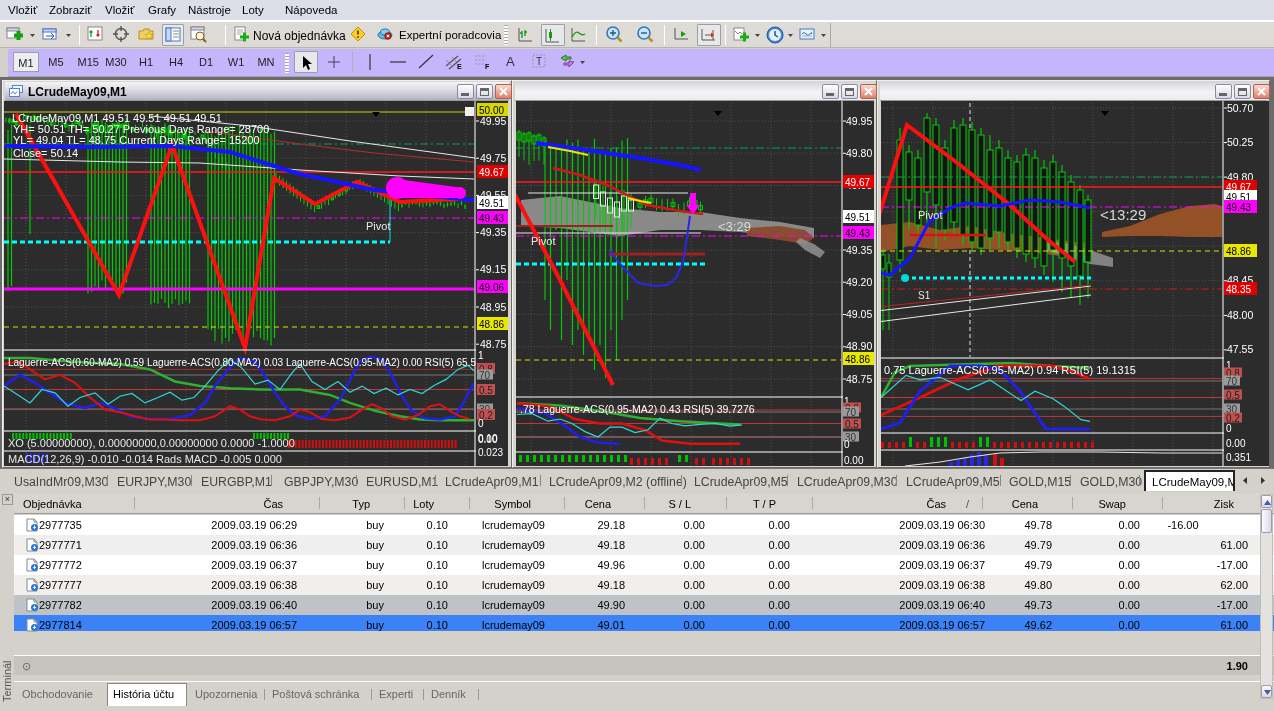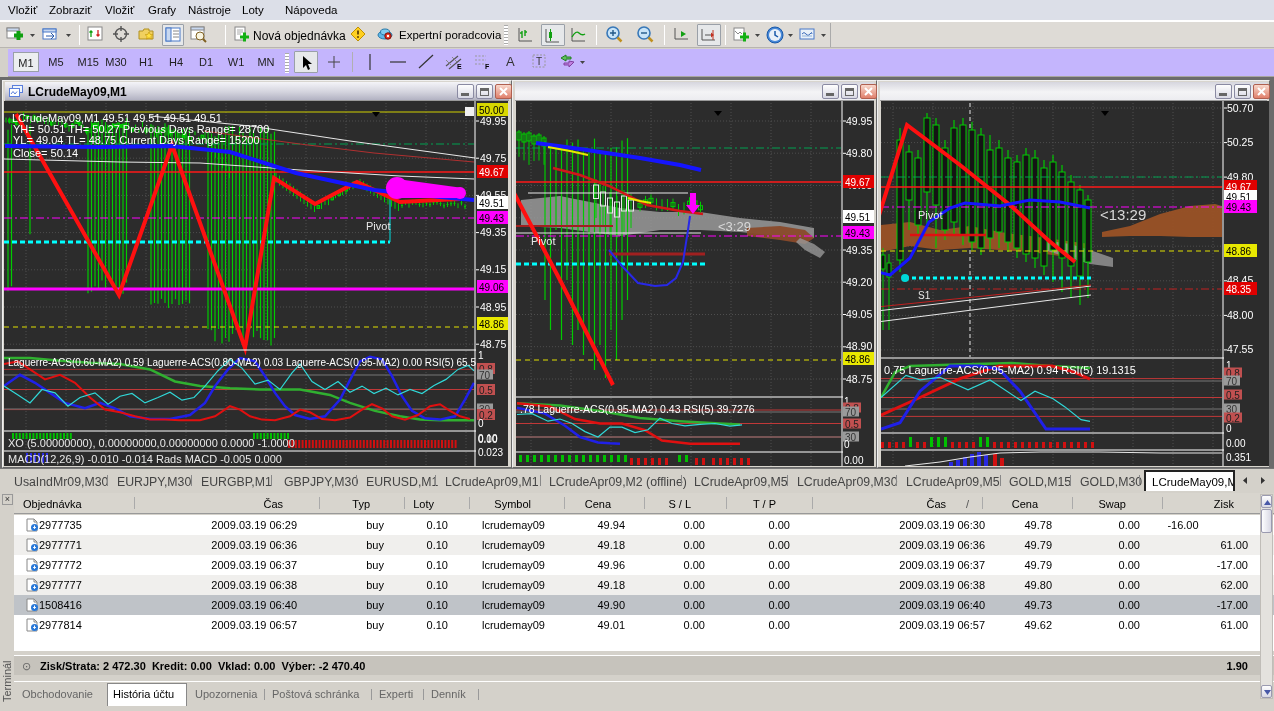--- a/index.html
+++ b/index.html
@@ -1206,21 +1206,21 @@
         <path d="M1 1 h7 l3 3 v9 h-10 z" fill="#fff" stroke="#888"></path>
         <path d="M8 1 v3 h3" fill="none" stroke="#888"></path>
         <circle cx="8.5" cy="9.5" r="3.5" fill="#2878d8"></circle>
         <path d="M8.5 7.5 v3 m-1.4 -1.4 l1.4 1.5 1.4 -1.5" stroke="#fff" fill="none" stroke-width="1"></path>
       </svg>
 <span style="position:absolute;left:25px;top:4px;color:#000">2977735</span>
 <span style="position:absolute;left:153px;top:4px;width:130px;text-align:right;color:#000">2009.03.19 06:29</span>
 <span style="position:absolute;left:240px;top:4px;width:130px;text-align:right;color:#000">buy</span>
 <span style="position:absolute;left:304px;top:4px;width:130px;text-align:right;color:#000">0.10</span>
 <span style="position:absolute;left:401px;top:4px;width:130px;text-align:right;color:#000">lcrudemay09</span>
-<span style="position:absolute;left:481px;top:4px;width:130px;text-align:right;color:#000">49.94</span>
+<span style="position:absolute;left:481px;top:4px;width:130px;text-align:right;color:#000">29.18</span>
 <span style="position:absolute;left:561px;top:4px;width:130px;text-align:right;color:#000">0.00</span>
 <span style="position:absolute;left:646px;top:4px;width:130px;text-align:right;color:#000">0.00</span>
 <span style="position:absolute;left:841px;top:4px;width:130px;text-align:right;color:#000">2009.03.19 06:30</span>
 <span style="position:absolute;left:908px;top:4px;width:130px;text-align:right;color:#000">49.78</span>
 <span style="position:absolute;left:996px;top:4px;width:130px;text-align:right;color:#000">0.00</span>
 <span style="position:absolute;left:1104px;top:4px;width:130px;text-align:center;color:#000">-16.00</span>
 </div>
 <div style="position:absolute;left:14px;top:44px;right:0;height:20px;background:#f0efed">
 <svg width="13" height="14" viewBox="0 0 13 14" style="position:absolute;left:12px;top:3px">
         <path d="M1 1 h7 l3 3 v9 h-10 z" fill="#fff" stroke="#888"></path>
@@ -1281,34 +1281,34 @@
 <span style="position:absolute;left:996px;top:4px;width:130px;text-align:right;color:#000">0.00</span>
 <span style="position:absolute;left:1104px;top:4px;width:130px;text-align:right;color:#000">62.00</span>
 </div>
 <div style="position:absolute;left:14px;top:104px;right:0;height:20px;background:#bfc3c8">
 <svg width="13" height="14" viewBox="0 0 13 14" style="position:absolute;left:12px;top:3px">
         <path d="M1 1 h7 l3 3 v9 h-10 z" fill="#fff" stroke="#888"></path>
         <path d="M8 1 v3 h3" fill="none" stroke="#888"></path>
         <circle cx="8.5" cy="9.5" r="3.5" fill="#2878d8"></circle>
         <path d="M8.5 7.5 v3 m-1.4 -1.4 l1.4 1.5 1.4 -1.5" stroke="#fff" fill="none" stroke-width="1"></path>
       </svg>
-<span style="position:absolute;left:25px;top:4px;color:#000">1508416</span>
+<span style="position:absolute;left:25px;top:4px;color:#000">2977782</span>
 <span style="position:absolute;left:153px;top:4px;width:130px;text-align:right;color:#000">2009.03.19 06:40</span>
 <span style="position:absolute;left:240px;top:4px;width:130px;text-align:right;color:#000">buy</span>
 <span style="position:absolute;left:304px;top:4px;width:130px;text-align:right;color:#000">0.10</span>
 <span style="position:absolute;left:401px;top:4px;width:130px;text-align:right;color:#000">lcrudemay09</span>
 <span style="position:absolute;left:481px;top:4px;width:130px;text-align:right;color:#000">49.90</span>
 <span style="position:absolute;left:561px;top:4px;width:130px;text-align:right;color:#000">0.00</span>
 <span style="position:absolute;left:646px;top:4px;width:130px;text-align:right;color:#000">0.00</span>
 <span style="position:absolute;left:841px;top:4px;width:130px;text-align:right;color:#000">2009.03.19 06:40</span>
 <span style="position:absolute;left:908px;top:4px;width:130px;text-align:right;color:#000">49.73</span>
 <span style="position:absolute;left:996px;top:4px;width:130px;text-align:right;color:#000">0.00</span>
 <span style="position:absolute;left:1104px;top:4px;width:130px;text-align:right;color:#000">-17.00</span>
 </div>
-<div style="position:absolute;left:14px;top:124px;right:0;height:36px;background:#ffffff">
+<div style="position:absolute;left:14px;top:124px;right:0;height:16px;background:#3b82f6">
 <svg width="13" height="14" viewBox="0 0 13 14" style="position:absolute;left:12px;top:3px">
         <path d="M1 1 h7 l3 3 v9 h-10 z" fill="#fff" stroke="#888"></path>
         <path d="M8 1 v3 h3" fill="none" stroke="#888"></path>
         <circle cx="8.5" cy="9.5" r="3.5" fill="#2878d8"></circle>
         <path d="M8.5 7.5 v3 m-1.4 -1.4 l1.4 1.5 1.4 -1.5" stroke="#fff" fill="none" stroke-width="1"></path>
       </svg>
 <span style="position:absolute;left:25px;top:4px;color:#000">2977814</span>
 <span style="position:absolute;left:153px;top:4px;width:130px;text-align:right;color:#000">2009.03.19 06:57</span>
 <span style="position:absolute;left:240px;top:4px;width:130px;text-align:right;color:#000">buy</span>
 <span style="position:absolute;left:304px;top:4px;width:130px;text-align:right;color:#000">0.10</span>
@@ -1316,21 +1316,20 @@
 <span style="position:absolute;left:481px;top:4px;width:130px;text-align:right;color:#000">49.01</span>
 <span style="position:absolute;left:561px;top:4px;width:130px;text-align:right;color:#000">0.00</span>
 <span style="position:absolute;left:646px;top:4px;width:130px;text-align:right;color:#000">0.00</span>
 <span style="position:absolute;left:841px;top:4px;width:130px;text-align:right;color:#000">2009.03.19 06:57</span>
 <span style="position:absolute;left:908px;top:4px;width:130px;text-align:right;color:#000">49.62</span>
 <span style="position:absolute;left:996px;top:4px;width:130px;text-align:right;color:#000">0.00</span>
 <span style="position:absolute;left:1104px;top:4px;width:130px;text-align:right;color:#000">61.00</span>
 </div>
 <div style="position:absolute;left:14px;top:164px;right:0;height:20px;background:#c6c3bc;border-top:1px solid #fff">
 <span style="position:absolute;left:8px;top:4px;color:#666">⊙</span>
-<span style="position:absolute;left:26px;top:4px;color:#000;font-weight:bold">Zisk/Strata: 2 472.30&nbsp; Kredit: 0.00&nbsp; Vklad: 0.00&nbsp; Výber: -2 470.40</span>
 <span style="position:absolute;left:1104px;top:4px;width:130px;text-align:right;color:#000;font-weight:bold">1.90</span>
 </div>
 <div style="position:absolute;left:14px;top:190px;right:0;height:24px;background:#d4d1ca;border-top:1px solid #fff">
 <div style="position:absolute;left:93px;top:1px;width:80px;height:23px;background:#fff;border:1px solid #888;border-bottom:none"></div>
 <span style="position:absolute;left:8px;top:6px;color:#666;white-space:nowrap">Obchodovanie</span>
 <span style="position:absolute;left:99px;top:6px;color:#000;white-space:nowrap">História účtu</span>
 <span style="position:absolute;left:181px;top:6px;color:#666;white-space:nowrap">Upozornenia</span>
 <span style="position:absolute;left:258px;top:6px;color:#666;white-space:nowrap">Poštová schránka</span>
 <span style="position:absolute;left:365px;top:6px;color:#666;white-space:nowrap">Experti</span>
 <span style="position:absolute;left:417px;top:6px;color:#666;white-space:nowrap">Denník</span>

